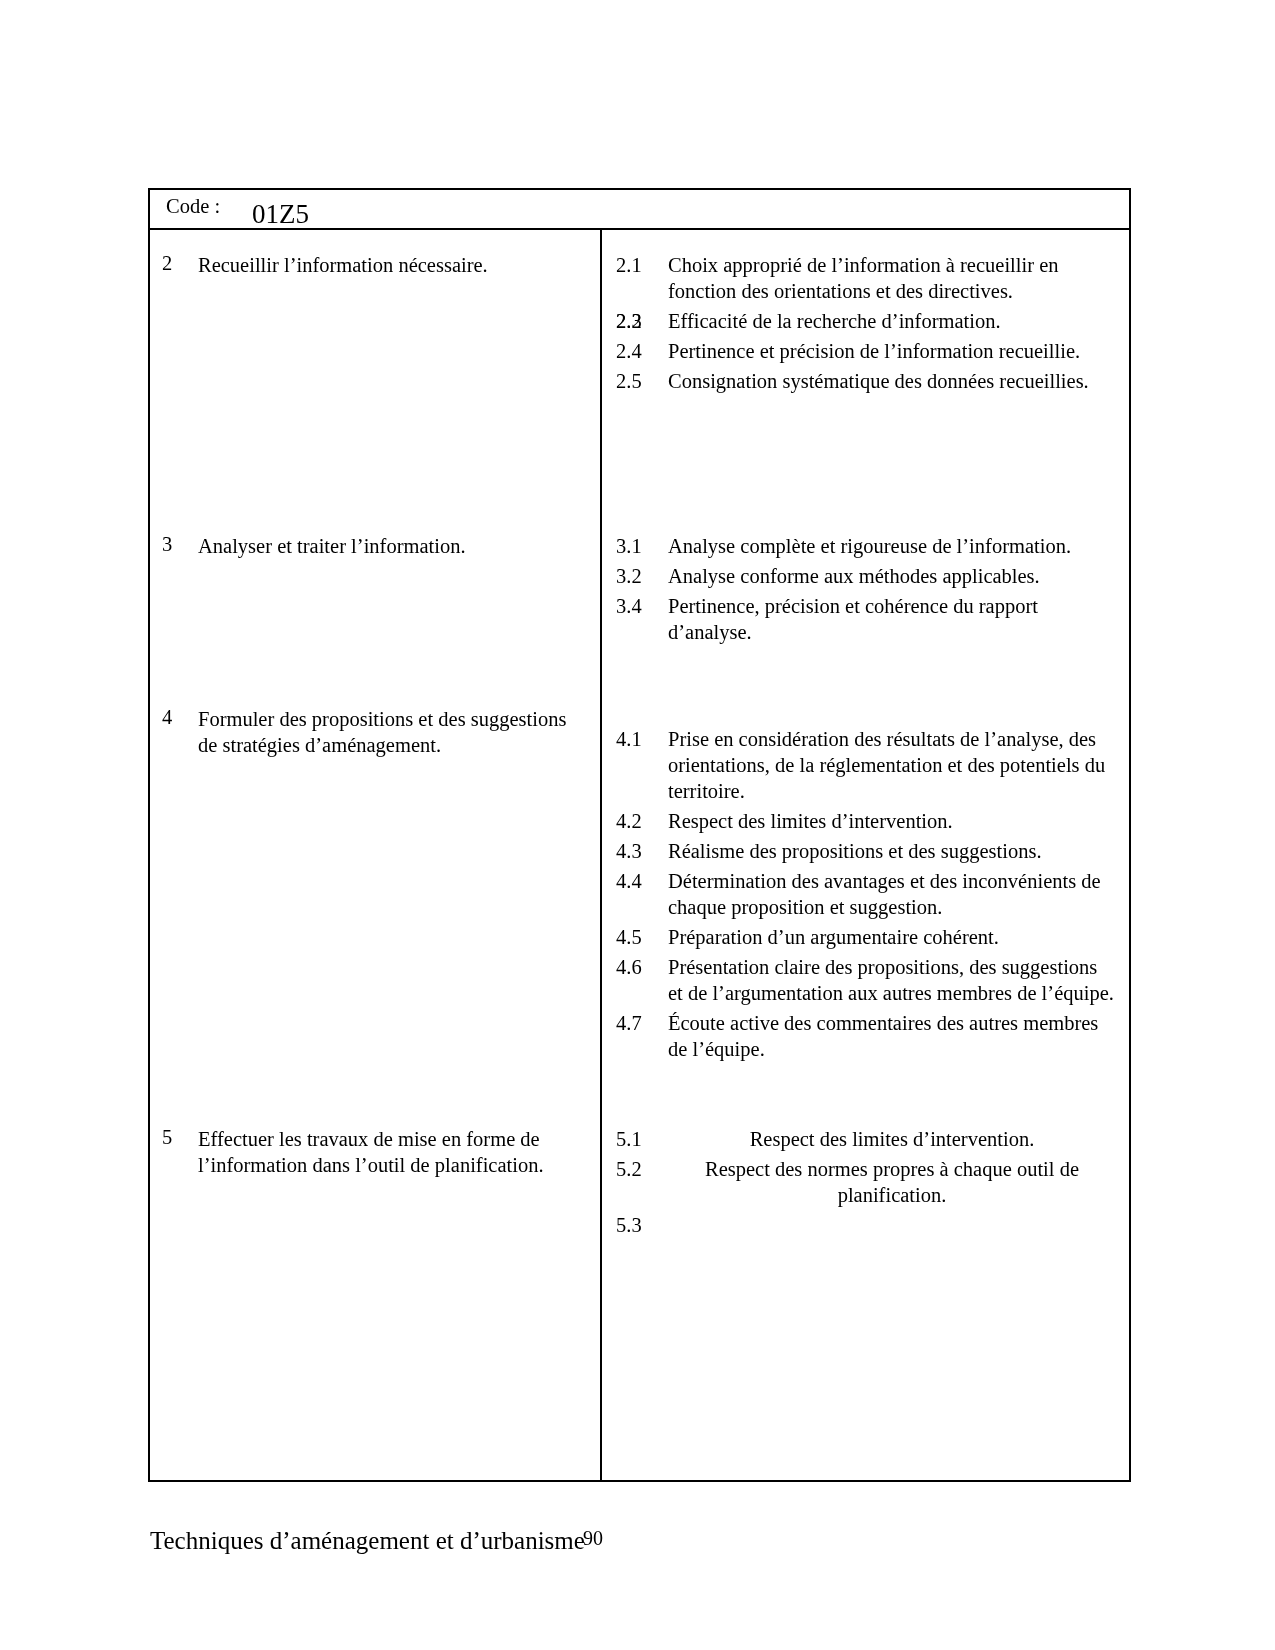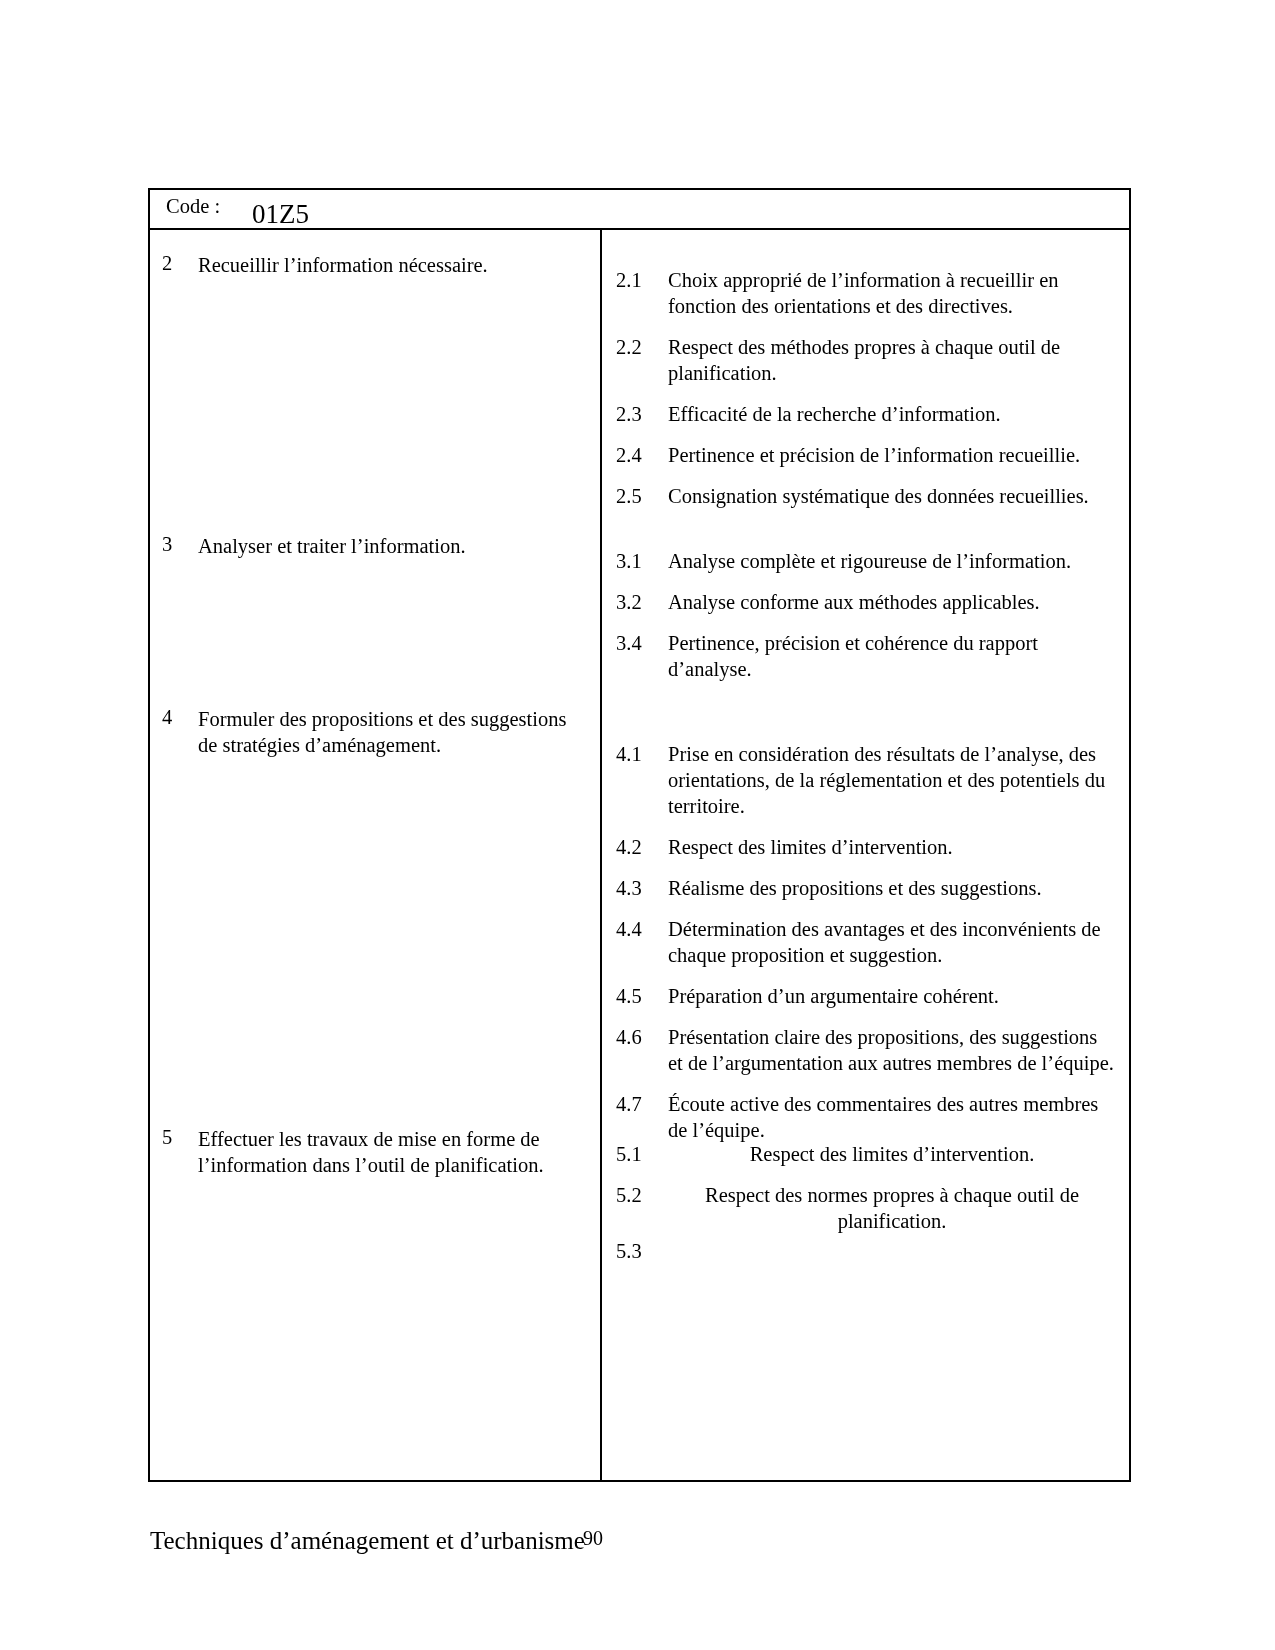--- a/index.html
+++ b/index.html
@@ -26,21 +26,21 @@
   }
   .el-num { position:absolute; left:12px; top:0; }
   .el-text { position:absolute; left:48px; top:0; width:390px; line-height:26px; }
   .criteria {
     position:absolute; left:466px; width:500px;
   }
   .crit {
     position:relative; line-height:26px; margin-bottom:4px;
   }
   .crit-num { position:absolute; left:0; top:0; }
-  .crit-text { margin-left:52px; display:block;margin-top:15px; }
+  .crit-text { margin-left:52px; display:block; }
   .footer-title { position:absolute; left:150px; top:1527px; font-size:25px; }
   .footer-page { position:absolute; left:583px; top:1527px; font-size:20px; }
 </style>
 </head>
 <body>
 
 <div class="table">
   <div class="header">
     <span class="code-label">Code :</span>
     <span class="code-value">01Z5</span>
@@ -51,21 +51,20 @@
     <span class="el-num">2</span>
     <span class="el-text">Recueillir l’information nécessaire.</span>
   </div>
   <div class="criteria" style="top:62px;">
     <div class="crit">
         <span class="crit-num">2.1</span>
         <span class="crit-text">Choix approprié de l’information à recueillir en fonction des orientations et des directives.</span>
       </div>
     <div class="crit">
         <span class="crit-num">2.2</span>
-        <span class="crit-text">Respect des méthodes propres à chaque outil de planification.</span>
       </div>
     <div class="crit">
         <span class="crit-num">2.3</span>
         <span class="crit-text">Efficacité de la recherche d’information.</span>
       </div>
     <div class="crit">
         <span class="crit-num">2.4</span>
         <span class="crit-text">Pertinence et précision de l’information recueillie.</span>
       </div>
     <div class="crit">

